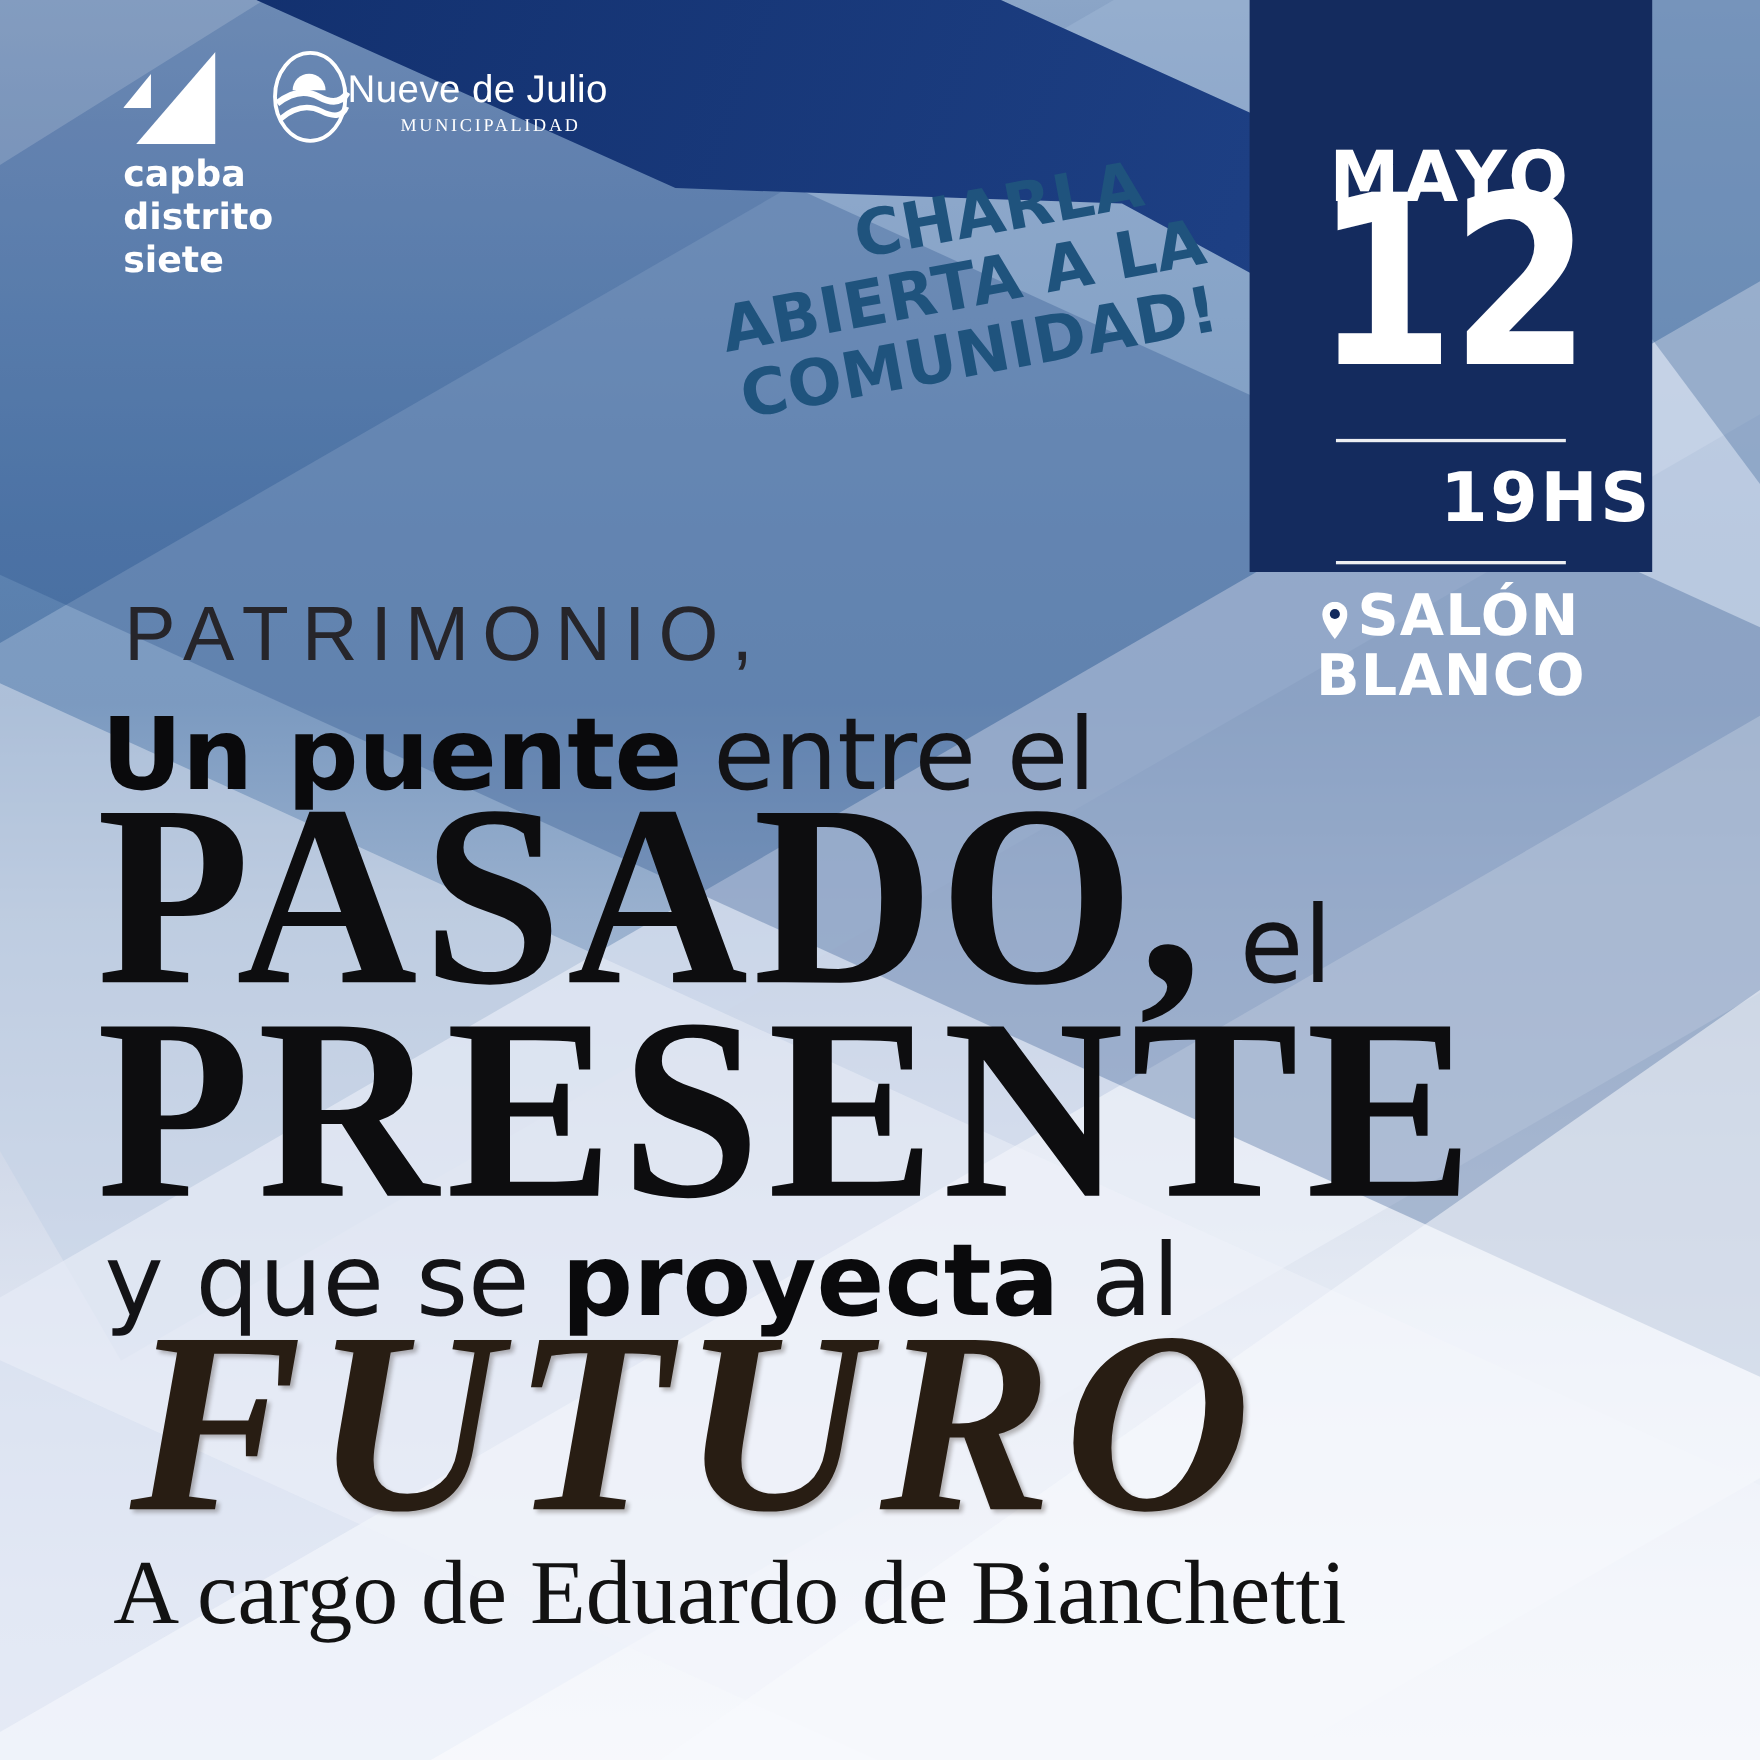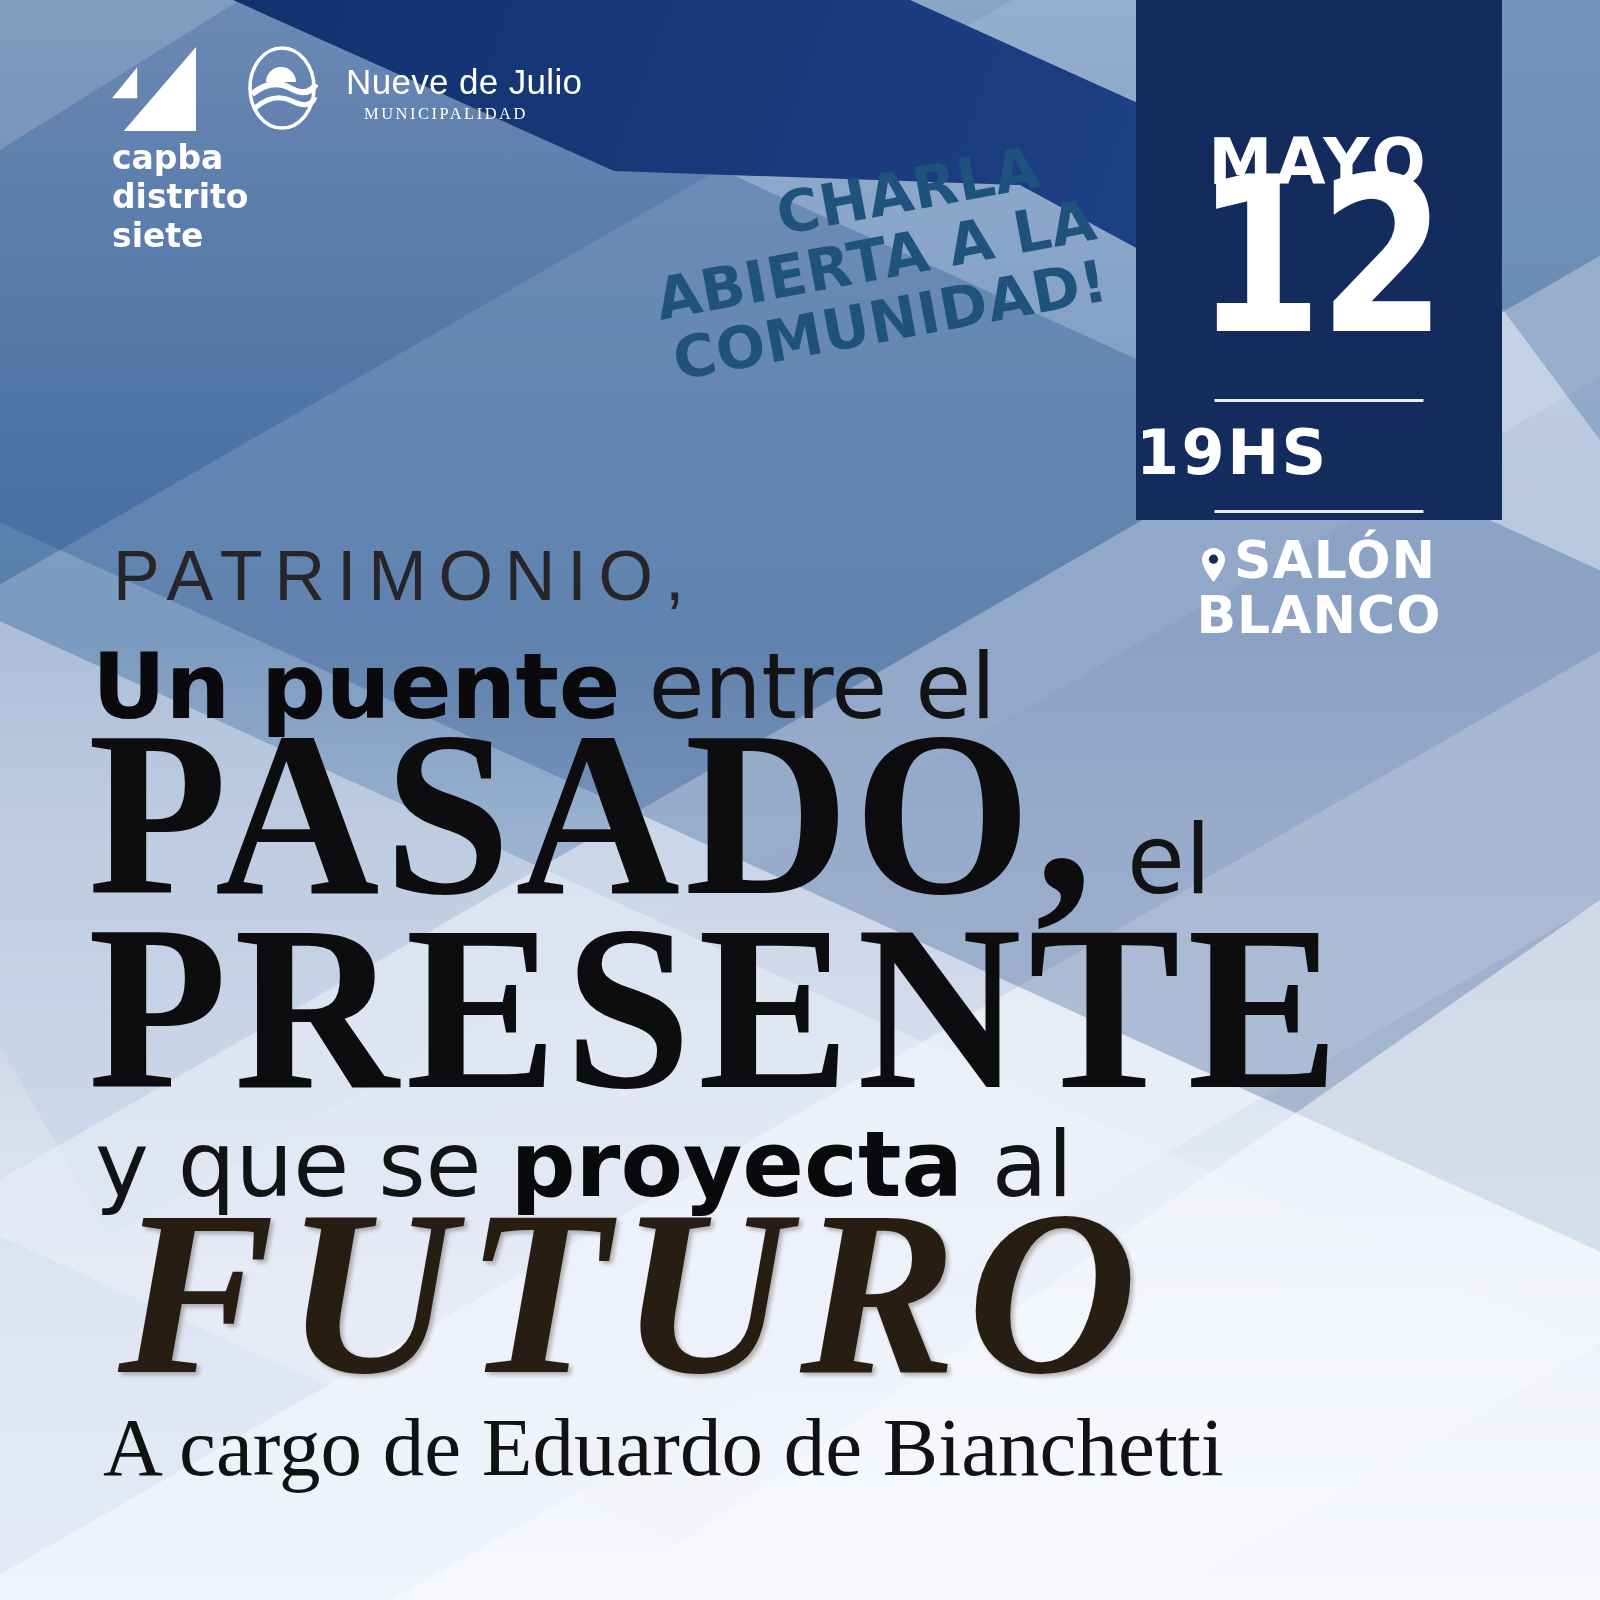--- a/index.html
+++ b/index.html
@@ -31,41 +31,41 @@
   .bottomWash{left:600px;top:900px;width:1000px;height:700px;background:rgba(248,250,253,.55);
               clip-path:polygon(100% 0,100% 100%,0 100%);}
 
   
   .capbaMark{left:112px;top:47px;width:84px;height:84px;}
   .capbaMark .t1{position:absolute;inset:0;background:#fff;clip-path:polygon(0 61%,30% 24%,30% 61%);}
   .capbaMark .t2{position:absolute;inset:0;background:#fff;clip-path:polygon(100% 0,100% 100%,14% 100%);}
   .capbaText{left:112px;top:139px;color:#fff;font-weight:700;font-size:33px;line-height:1.18;
              font-family:"DejaVu Sans",sans-serif;}
   .muniLogo{left:246px;top:44px;}
-  .muniName{left:346px;top:62px;color:#fff;font-size:35px;font-weight:400;
+  .muniName{left:316px;top:62px;color:#fff;font-size:35px;font-weight:400;
             font-family:"Liberation Sans",sans-serif;letter-spacing:.01em;text-align:center;}
   .muniSub{left:364px;top:104px;color:#fff;font-size:16.5px;font-weight:400;letter-spacing:2.5px;
            font-family:Liberation Serif, serif;}
 
   
   .ribbon{left:552px;top:176px;width:548px;transform:rotate(-10.5deg);
           color:#1f537d;font-weight:700;font-size:58px;line-height:1.07;text-align:right;
           font-family:"DejaVu Sans",sans-serif;letter-spacing:.01em;}
   .ribbon .r1{padding-right:46px;}
 
   
   .panel{left:1136px;top:0;width:366px;height:520px;background:#142b5e;color:#fff;}
   .panel .month{position:absolute;top:125px;width:100%;text-align:center;
                 font-size:64px;font-weight:700;letter-spacing:.06em;}
   .panel .day{position:absolute;top:160px;width:100%;text-align:center;line-height:.9;
               font-size:215px;font-weight:700;letter-spacing:-0.02em;transform:scaleX(.85);}
   .panel .div1,.panel .div2{position:absolute;left:50%;transform:translateX(-50%);
               width:209px;height:3px;background:rgba(255,255,255,.92);}
   .panel .div1{top:399px;} .panel .div2{top:510px;}
-  .panel .time{position:absolute;top:416px;width:100%;text-align:left;
+  .panel .time{position:absolute;top:416px;width:100%;text-align:right;
                font-size:62px;font-weight:700;letter-spacing:.04em;}
   .panel .venue{position:absolute;top:535px;width:100%;text-align:center;
                 font-size:52px;font-weight:700;line-height:.98;letter-spacing:.02em;}
   .pin{display:inline-block;vertical-align:-4px;margin-right:9px;}
 
   
   .kicker{left:113px;top:536px;font-family:"Liberation Sans",sans-serif;font-weight:400;
           font-size:70px;letter-spacing:.17em;color:#26252a;}
   .bridge{left:92px;top:634px;font-size:91px;color:#131316;letter-spacing:-0.005em;}
   .bridge b{font-weight:700;color:#0a0a0c;}

